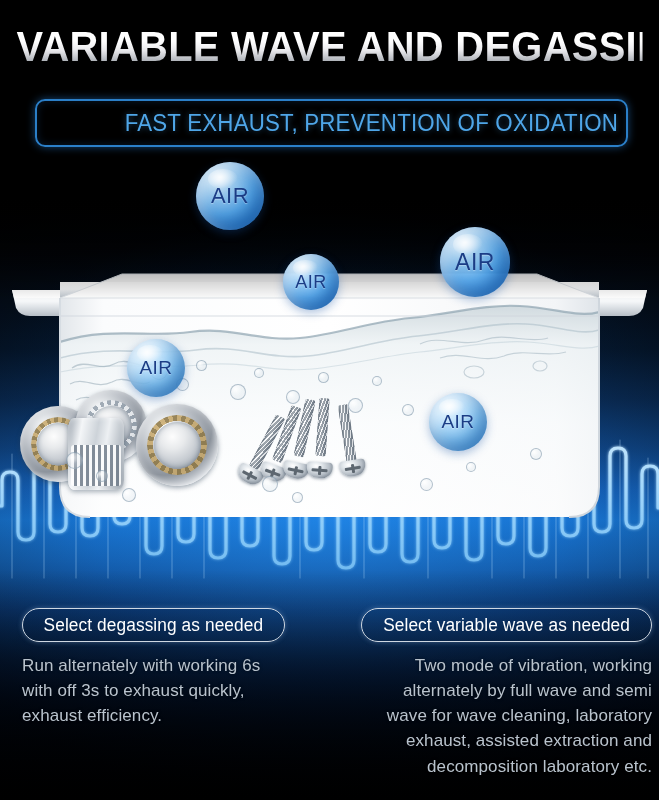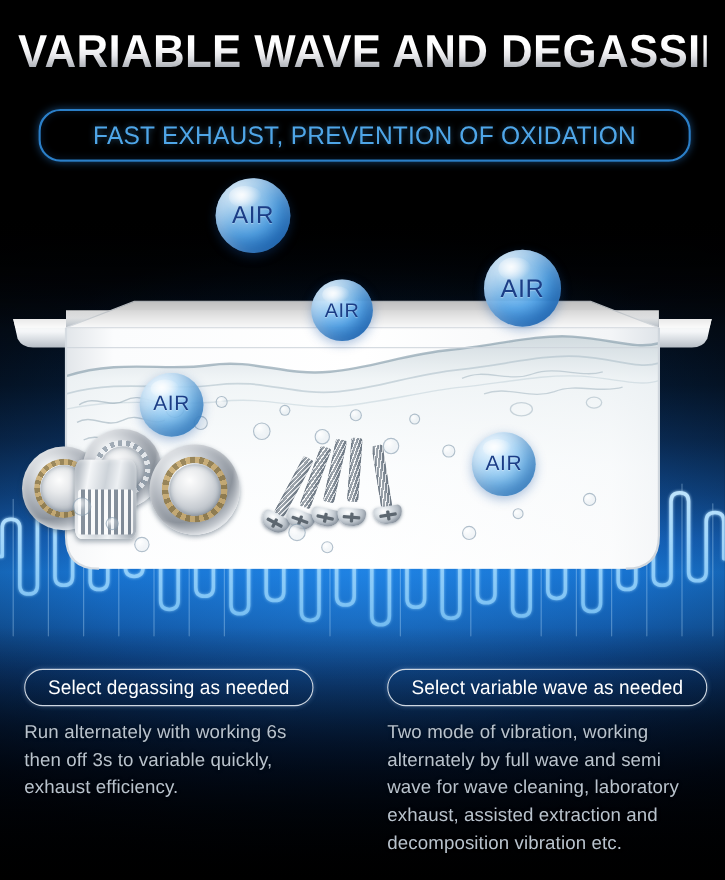--- a/index.html
+++ b/index.html
@@ -82,25 +82,25 @@
   }
 
   
   .sub-pill {
     position: absolute;
     left: 35px;
     top: 99px;
     width: 589px;
     height: 44px;
     border: 2px solid #2b7fc8;
-    border-radius: 20px;
+    border-radius: 10px;
     box-shadow: 0 0 8px rgba(40,125,210,0.55), inset 0 0 8px rgba(30,100,185,0.25);
     display: flex;
     align-items: center;
-    justify-content: center;
+    justify-content: flex-end;
   }
   .sub-pill span {
     color: #4fa6e8;
     font-size: 23px;
     letter-spacing: 0.2px;
     white-space: nowrap;
     text-shadow: 0 0 6px rgba(70,160,230,0.45);
     transform: scaleX(0.97);
   }
 
@@ -546,31 +546,31 @@
   <div class="sub-pill">
     <span>FAST EXHAUST, PREVENTION OF OXIDATION</span>
   </div>
 
   <div class="col" style="left:22px; top:608px; width:310px;">
     <div class="col-pill">
       <span>Select degassing as needed</span>
     </div>
     <div class="col-body">
       <div>Run alternately with working 6s</div>
-      <div>then off 3s to variable quickly,</div>
+      <div>with off 3s to exhaust quickly,</div>
       <div>exhaust efficiency.</div>
     </div>
   </div>
 
-  <div class="col" style="left:352px; top:608px; width:300px;">
+  <div class="col" style="left:352px; top:608px; width:300px;text-align:right;">
     <div class="col-pill">
       <span>Select variable wave as needed</span>
     </div>
     <div class="col-body">
       <div>Two mode of vibration, working</div>
       <div>alternately by full wave and semi</div>
       <div>wave for wave cleaning, laboratory</div>
       <div>exhaust, assisted extraction and</div>
-      <div>decomposition vibration etc.</div>
+      <div>decomposition laboratory etc.</div>
     </div>
   </div>
 
 </div>
 
 </body></html>

